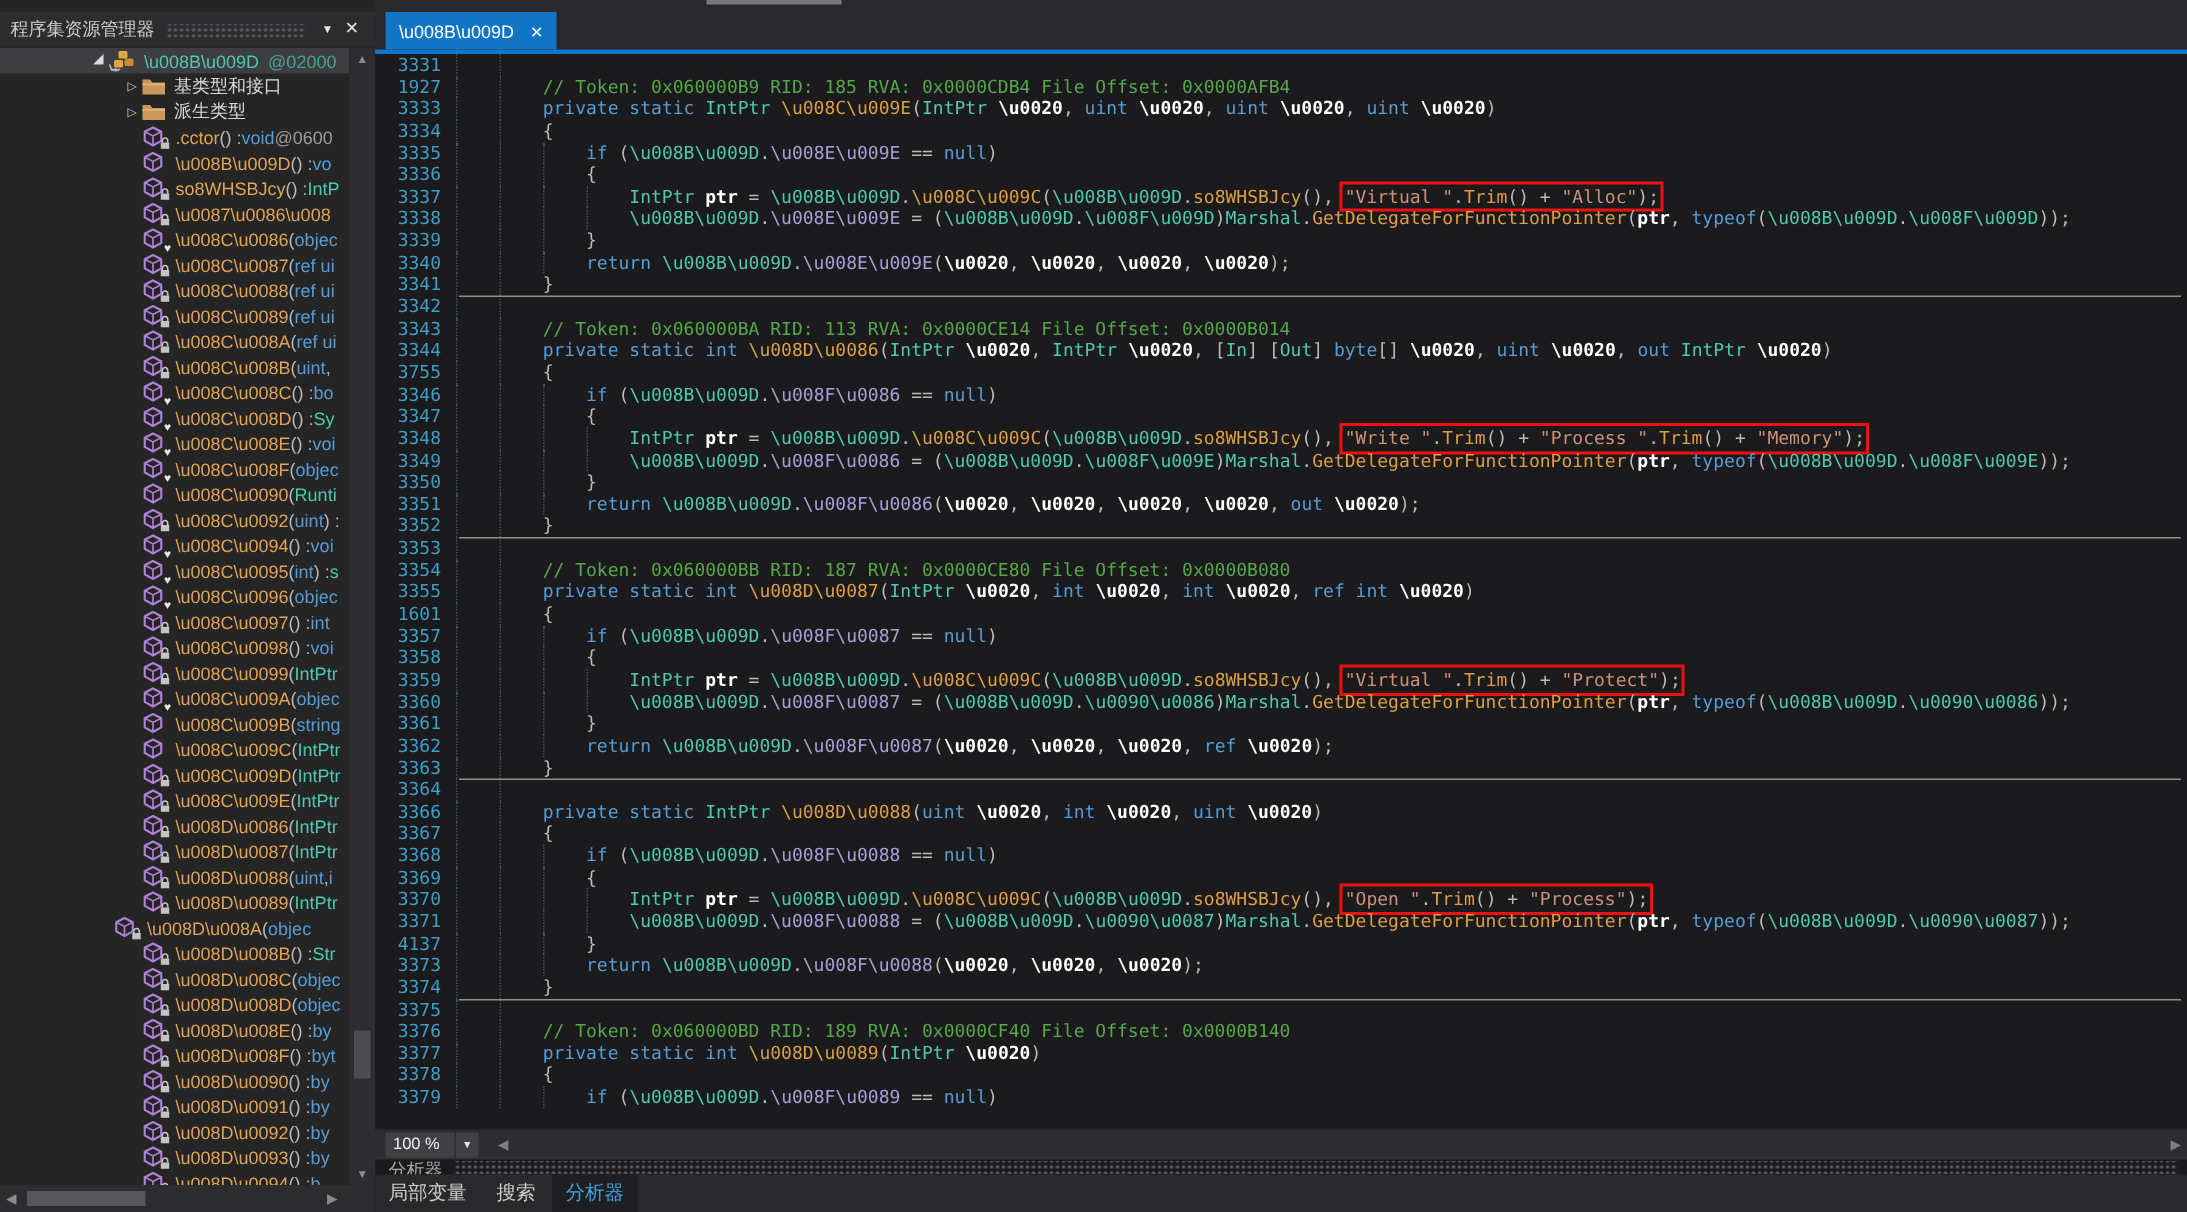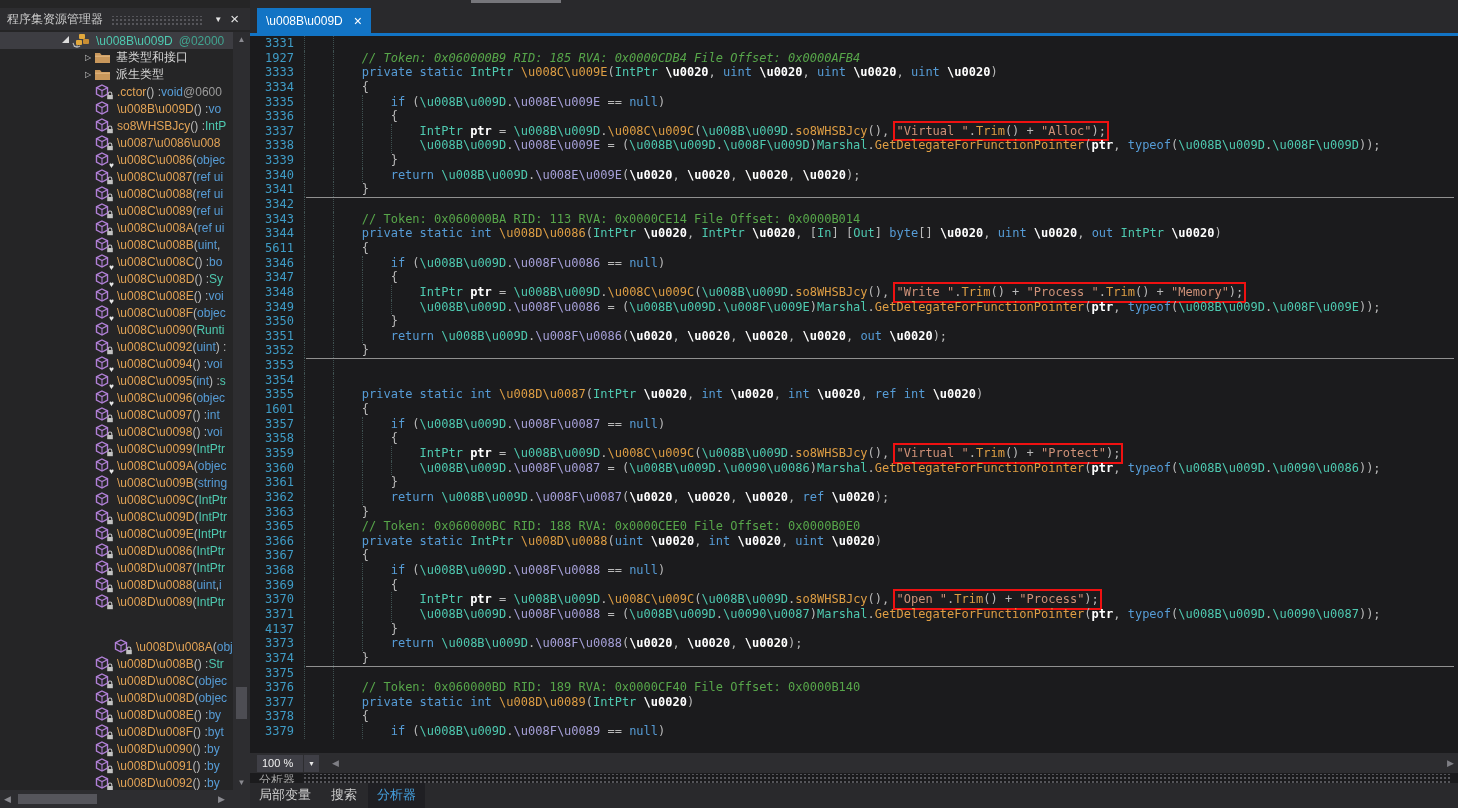--- a/index.html
+++ b/index.html
@@ -534,21 +534,21 @@
             </svg>
             <span style="position: absolute; right: -2px; bottom: -3px; font-size: 8px; line-height: 8px;"><svg width="8" height="9" viewBox="0 0 8 9">
                 <path d="M2.2 4 v-1.2 a1.8 1.8 0 0 1 3.6 0 V4" fill="none" stroke="#C3C3C3" stroke-width="1.1"></path>
                 <rect x="1.2" y="4" width="5.6" height="4.2" fill="#C3C3C3"></rect>
               </svg></span>
           </span>
           <span class="tname">\u008D\u0089</span>
           <span style="color: rgb(185, 185, 185);">(</span>
           <span style="color: rgb(78, 201, 176);">IntPtr</span>
         </div>
-        <div class="trow" style="padding-left: 114px; margin-top: 28px;">
+        <div class="trow" style="padding-left: 76px;">
           <span class="ticon">
             <svg width="14" height="14" viewBox="0 0 14 14" style="position: absolute; left: 0px; top: 0px;">
               <path d="M7 1 L12.5 3.8 L12.5 10 L7 13 L1.5 10 L1.5 3.8 Z" fill="none" stroke="#B180D7" stroke-width="1.4"></path>
               <path d="M1.5 3.8 L7 6.6 L12.5 3.8 M7 6.6 L7 13" fill="none" stroke="#B180D7" stroke-width="1.1"></path>
             </svg>
             <span style="position: absolute; right: -2px; bottom: -3px; font-size: 8px; line-height: 8px;"><svg width="8" height="9" viewBox="0 0 8 9">
                 <path d="M2.2 4 v-1.2 a1.8 1.8 0 0 1 3.6 0 V4" fill="none" stroke="#C3C3C3" stroke-width="1.1"></path>
                 <rect x="1.2" y="4" width="5.6" height="4.2" fill="#C3C3C3"></rect>
               </svg></span>
           </span>
@@ -723,53 +723,53 @@
     <div id="tabbar">
       <div class="tab">
         <span>\u008B\u009D</span>
         <span class="tabx">×</span>
       </div>
     </div>
     <div id="bluestrip"></div>
 
     <div id="editor">
         <div class="crow"><span class="lno">3331</span><span class="cc"><span class="gu"></span><span class="gu"></span></span></div>
-        <div class="crow"><span class="lno">1927</span><span class="cc"><span class="gu"></span><span class="gu"></span><span style="color: rgb(87, 166, 74); font-style: italic;">// Token: 0x060000B9 RID: 185 RVA: 0x0000CDB4 File Offset: 0x0000AFB4</span></span></div>
+        <div class="crow"><span class="lno">1927</span><span class="cc"><span class="gu"></span><span class="gu"></span><span style="color: rgb(87, 166, 74);">// Token: 0x060000B9 RID: 185 RVA: 0x0000CDB4 File Offset: 0x0000AFB4</span></span></div>
         <div class="crow"><span class="lno">3333</span><span class="cc"><span class="gu"></span><span class="gu"></span><span style="color: rgb(86, 156, 214);">private static </span><span style="color: rgb(78, 201, 176);">IntPtr </span><span style="color: rgb(222, 158, 68);">\u008C\u009E</span><span style="color: rgb(185, 185, 185);">(</span><span style="color: rgb(78, 201, 176);">IntPtr </span><span style="color: rgb(255, 255, 255); font-weight: bold;">\u0020</span><span style="color: rgb(185, 185, 185);">, </span><span style="color: rgb(86, 156, 214);">uint </span><span style="color: rgb(255, 255, 255); font-weight: bold;">\u0020</span><span style="color: rgb(185, 185, 185);">, </span><span style="color: rgb(86, 156, 214);">uint </span><span style="color: rgb(255, 255, 255); font-weight: bold;">\u0020</span><span style="color: rgb(185, 185, 185);">, </span><span style="color: rgb(86, 156, 214);">uint </span><span style="color: rgb(255, 255, 255); font-weight: bold;">\u0020</span><span style="color: rgb(185, 185, 185);">)</span></span></div>
         <div class="crow"><span class="lno">3334</span><span class="cc"><span class="gu"></span><span class="gu"></span><span style="color: rgb(185, 185, 185);">{</span></span></div>
         <div class="crow"><span class="lno">3335</span><span class="cc"><span class="gu"></span><span class="gu"></span><span class="gu"></span><span style="color: rgb(86, 156, 214);">if </span><span style="color: rgb(185, 185, 185);">(</span><span style="color: rgb(78, 201, 176);">\u008B\u009D</span><span style="color: rgb(185, 185, 185);">.</span><span style="color: rgb(166, 160, 216);">\u008E\u009E</span><span style="color: rgb(185, 185, 185);"> == </span><span style="color: rgb(86, 156, 214);">null</span><span style="color: rgb(185, 185, 185);">)</span></span></div>
         <div class="crow"><span class="lno">3336</span><span class="cc"><span class="gu"></span><span class="gu"></span><span class="gu"></span><span style="color: rgb(185, 185, 185);">{</span></span></div>
         <div class="crow"><span class="lno">3337</span><span class="cc"><span class="gu"></span><span class="gu"></span><span class="gu"></span><span class="gu"></span><span style="color: rgb(78, 201, 176);">IntPtr </span><span style="color: rgb(255, 255, 255); font-weight: bold;">ptr</span><span style="color: rgb(185, 185, 185);"> = </span><span style="color: rgb(78, 201, 176);">\u008B\u009D</span><span style="color: rgb(185, 185, 185);">.</span><span style="color: rgb(222, 158, 68);">\u008C\u009C</span><span style="color: rgb(185, 185, 185);">(</span><span style="color: rgb(78, 201, 176);">\u008B\u009D</span><span style="color: rgb(185, 185, 185);">.</span><span style="color: rgb(222, 158, 68);">so8WHSBJcy</span><span style="color: rgb(185, 185, 185);">(), </span><span class="redbox"><span style="color: rgb(206, 145, 120);">"Virtual "</span><span style="color: rgb(185, 185, 185);">.</span><span style="color: rgb(222, 158, 68);">Trim</span><span style="color: rgb(185, 185, 185);">() + </span><span style="color: rgb(206, 145, 120);">"Alloc"</span><span style="color: rgb(185, 185, 185);">);</span></span></span></div>
         <div class="crow"><span class="lno">3338</span><span class="cc"><span class="gu"></span><span class="gu"></span><span class="gu"></span><span class="gu"></span><span style="color: rgb(78, 201, 176);">\u008B\u009D</span><span style="color: rgb(185, 185, 185);">.</span><span style="color: rgb(166, 160, 216);">\u008E\u009E</span><span style="color: rgb(185, 185, 185);"> = (</span><span style="color: rgb(78, 201, 176);">\u008B\u009D</span><span style="color: rgb(185, 185, 185);">.</span><span style="color: rgb(78, 201, 176);">\u008F\u009D</span><span style="color: rgb(185, 185, 185);">)</span><span style="color: rgb(78, 201, 176);">Marshal</span><span style="color: rgb(185, 185, 185);">.</span><span style="color: rgb(222, 158, 68);">GetDelegateForFunctionPointer</span><span style="color: rgb(185, 185, 185);">(</span><span style="color: rgb(255, 255, 255); font-weight: bold;">ptr</span><span style="color: rgb(185, 185, 185);">, </span><span style="color: rgb(86, 156, 214);">typeof</span><span style="color: rgb(185, 185, 185);">(</span><span style="color: rgb(78, 201, 176);">\u008B\u009D</span><span style="color: rgb(185, 185, 185);">.</span><span style="color: rgb(78, 201, 176);">\u008F\u009D</span><span style="color: rgb(185, 185, 185);">));</span></span></div>
         <div class="crow"><span class="lno">3339</span><span class="cc"><span class="gu"></span><span class="gu"></span><span class="gu"></span><span style="color: rgb(185, 185, 185);">}</span></span></div>
         <div class="crow"><span class="lno">3340</span><span class="cc"><span class="gu"></span><span class="gu"></span><span class="gu"></span><span style="color: rgb(86, 156, 214);">return </span><span style="color: rgb(78, 201, 176);">\u008B\u009D</span><span style="color: rgb(185, 185, 185);">.</span><span style="color: rgb(166, 160, 216);">\u008E\u009E</span><span style="color: rgb(185, 185, 185);">(</span><span style="color: rgb(255, 255, 255); font-weight: bold;">\u0020</span><span style="color: rgb(185, 185, 185);">, </span><span style="color: rgb(255, 255, 255); font-weight: bold;">\u0020</span><span style="color: rgb(185, 185, 185);">, </span><span style="color: rgb(255, 255, 255); font-weight: bold;">\u0020</span><span style="color: rgb(185, 185, 185);">, </span><span style="color: rgb(255, 255, 255); font-weight: bold;">\u0020</span><span style="color: rgb(185, 185, 185);">);</span></span></div>
         <div class="crow"><span class="lno">3341</span><span class="cc"><span class="gu"></span><span class="gu"></span><span style="color: rgb(185, 185, 185);">}</span></span></div>
         <div class="crow"><span class="lno">3342</span><span class="cc"><span class="gu"></span><span class="gu"></span><span class="sepline"></span></span></div>
         <div class="crow"><span class="lno">3343</span><span class="cc"><span class="gu"></span><span class="gu"></span><span style="color: rgb(87, 166, 74);">// Token: 0x060000BA RID: 113 RVA: 0x0000CE14 File Offset: 0x0000B014</span></span></div>
         <div class="crow"><span class="lno">3344</span><span class="cc"><span class="gu"></span><span class="gu"></span><span style="color: rgb(86, 156, 214);">private static int </span><span style="color: rgb(222, 158, 68);">\u008D\u0086</span><span style="color: rgb(185, 185, 185);">(</span><span style="color: rgb(78, 201, 176);">IntPtr </span><span style="color: rgb(255, 255, 255); font-weight: bold;">\u0020</span><span style="color: rgb(185, 185, 185);">, </span><span style="color: rgb(78, 201, 176);">IntPtr </span><span style="color: rgb(255, 255, 255); font-weight: bold;">\u0020</span><span style="color: rgb(185, 185, 185);">, [</span><span style="color: rgb(78, 201, 176);">In</span><span style="color: rgb(185, 185, 185);">] [</span><span style="color: rgb(78, 201, 176);">Out</span><span style="color: rgb(185, 185, 185);">] </span><span style="color: rgb(86, 156, 214);">byte</span><span style="color: rgb(185, 185, 185);">[] </span><span style="color: rgb(255, 255, 255); font-weight: bold;">\u0020</span><span style="color: rgb(185, 185, 185);">, </span><span style="color: rgb(86, 156, 214);">uint </span><span style="color: rgb(255, 255, 255); font-weight: bold;">\u0020</span><span style="color: rgb(185, 185, 185);">, </span><span style="color: rgb(86, 156, 214);">out </span><span style="color: rgb(78, 201, 176);">IntPtr </span><span style="color: rgb(255, 255, 255); font-weight: bold;">\u0020</span><span style="color: rgb(185, 185, 185);">)</span></span></div>
-        <div class="crow"><span class="lno">5611</span><span class="cc"><span class="gu"></span><span class="gu"></span><span style="color: rgb(185, 185, 185);">{</span></span></div>
+        <div class="crow"><span class="lno">3755</span><span class="cc"><span class="gu"></span><span class="gu"></span><span style="color: rgb(185, 185, 185);">{</span></span></div>
         <div class="crow"><span class="lno">3346</span><span class="cc"><span class="gu"></span><span class="gu"></span><span class="gu"></span><span style="color: rgb(86, 156, 214);">if </span><span style="color: rgb(185, 185, 185);">(</span><span style="color: rgb(78, 201, 176);">\u008B\u009D</span><span style="color: rgb(185, 185, 185);">.</span><span style="color: rgb(166, 160, 216);">\u008F\u0086</span><span style="color: rgb(185, 185, 185);"> == </span><span style="color: rgb(86, 156, 214);">null</span><span style="color: rgb(185, 185, 185);">)</span></span></div>
         <div class="crow"><span class="lno">3347</span><span class="cc"><span class="gu"></span><span class="gu"></span><span class="gu"></span><span style="color: rgb(185, 185, 185);">{</span></span></div>
         <div class="crow"><span class="lno">3348</span><span class="cc"><span class="gu"></span><span class="gu"></span><span class="gu"></span><span class="gu"></span><span style="color: rgb(78, 201, 176);">IntPtr </span><span style="color: rgb(255, 255, 255); font-weight: bold;">ptr</span><span style="color: rgb(185, 185, 185);"> = </span><span style="color: rgb(78, 201, 176);">\u008B\u009D</span><span style="color: rgb(185, 185, 185);">.</span><span style="color: rgb(222, 158, 68);">\u008C\u009C</span><span style="color: rgb(185, 185, 185);">(</span><span style="color: rgb(78, 201, 176);">\u008B\u009D</span><span style="color: rgb(185, 185, 185);">.</span><span style="color: rgb(222, 158, 68);">so8WHSBJcy</span><span style="color: rgb(185, 185, 185);">(), </span><span class="redbox"><span style="color: rgb(206, 145, 120);">"Write "</span><span style="color: rgb(185, 185, 185);">.</span><span style="color: rgb(222, 158, 68);">Trim</span><span style="color: rgb(185, 185, 185);">() + </span><span style="color: rgb(206, 145, 120);">"Process "</span><span style="color: rgb(185, 185, 185);">.</span><span style="color: rgb(222, 158, 68);">Trim</span><span style="color: rgb(185, 185, 185);">() + </span><span style="color: rgb(206, 145, 120);">"Memory"</span><span style="color: rgb(185, 185, 185);">);</span></span></span></div>
         <div class="crow"><span class="lno">3349</span><span class="cc"><span class="gu"></span><span class="gu"></span><span class="gu"></span><span class="gu"></span><span style="color: rgb(78, 201, 176);">\u008B\u009D</span><span style="color: rgb(185, 185, 185);">.</span><span style="color: rgb(166, 160, 216);">\u008F\u0086</span><span style="color: rgb(185, 185, 185);"> = (</span><span style="color: rgb(78, 201, 176);">\u008B\u009D</span><span style="color: rgb(185, 185, 185);">.</span><span style="color: rgb(78, 201, 176);">\u008F\u009E</span><span style="color: rgb(185, 185, 185);">)</span><span style="color: rgb(78, 201, 176);">Marshal</span><span style="color: rgb(185, 185, 185);">.</span><span style="color: rgb(222, 158, 68);">GetDelegateForFunctionPointer</span><span style="color: rgb(185, 185, 185);">(</span><span style="color: rgb(255, 255, 255); font-weight: bold;">ptr</span><span style="color: rgb(185, 185, 185);">, </span><span style="color: rgb(86, 156, 214);">typeof</span><span style="color: rgb(185, 185, 185);">(</span><span style="color: rgb(78, 201, 176);">\u008B\u009D</span><span style="color: rgb(185, 185, 185);">.</span><span style="color: rgb(78, 201, 176);">\u008F\u009E</span><span style="color: rgb(185, 185, 185);">));</span></span></div>
         <div class="crow"><span class="lno">3350</span><span class="cc"><span class="gu"></span><span class="gu"></span><span class="gu"></span><span style="color: rgb(185, 185, 185);">}</span></span></div>
         <div class="crow"><span class="lno">3351</span><span class="cc"><span class="gu"></span><span class="gu"></span><span class="gu"></span><span style="color: rgb(86, 156, 214);">return </span><span style="color: rgb(78, 201, 176);">\u008B\u009D</span><span style="color: rgb(185, 185, 185);">.</span><span style="color: rgb(166, 160, 216);">\u008F\u0086</span><span style="color: rgb(185, 185, 185);">(</span><span style="color: rgb(255, 255, 255); font-weight: bold;">\u0020</span><span style="color: rgb(185, 185, 185);">, </span><span style="color: rgb(255, 255, 255); font-weight: bold;">\u0020</span><span style="color: rgb(185, 185, 185);">, </span><span style="color: rgb(255, 255, 255); font-weight: bold;">\u0020</span><span style="color: rgb(185, 185, 185);">, </span><span style="color: rgb(255, 255, 255); font-weight: bold;">\u0020</span><span style="color: rgb(185, 185, 185);">, </span><span style="color: rgb(86, 156, 214);">out </span><span style="color: rgb(255, 255, 255); font-weight: bold;">\u0020</span><span style="color: rgb(185, 185, 185);">);</span></span></div>
         <div class="crow"><span class="lno">3352</span><span class="cc"><span class="gu"></span><span class="gu"></span><span style="color: rgb(185, 185, 185);">}</span></span></div>
         <div class="crow"><span class="lno">3353</span><span class="cc"><span class="gu"></span><span class="gu"></span><span class="sepline"></span></span></div>
-        <div class="crow"><span class="lno">3354</span><span class="cc"><span class="gu"></span><span class="gu"></span></span></div>
+        <div class="crow"><span class="lno">3354</span><span class="cc"><span class="gu"></span><span class="gu"></span><span style="color: rgb(87, 166, 74);">// Token: 0x060000BB RID: 187 RVA: 0x0000CE80 File Offset: 0x0000B080</span></span></div>
         <div class="crow"><span class="lno">3355</span><span class="cc"><span class="gu"></span><span class="gu"></span><span style="color: rgb(86, 156, 214);">private static int </span><span style="color: rgb(222, 158, 68);">\u008D\u0087</span><span style="color: rgb(185, 185, 185);">(</span><span style="color: rgb(78, 201, 176);">IntPtr </span><span style="color: rgb(255, 255, 255); font-weight: bold;">\u0020</span><span style="color: rgb(185, 185, 185);">, </span><span style="color: rgb(86, 156, 214);">int </span><span style="color: rgb(255, 255, 255); font-weight: bold;">\u0020</span><span style="color: rgb(185, 185, 185);">, </span><span style="color: rgb(86, 156, 214);">int </span><span style="color: rgb(255, 255, 255); font-weight: bold;">\u0020</span><span style="color: rgb(185, 185, 185);">, </span><span style="color: rgb(86, 156, 214);">ref int </span><span style="color: rgb(255, 255, 255); font-weight: bold;">\u0020</span><span style="color: rgb(185, 185, 185);">)</span></span></div>
         <div class="crow"><span class="lno">1601</span><span class="cc"><span class="gu"></span><span class="gu"></span><span style="color: rgb(185, 185, 185);">{</span></span></div>
         <div class="crow"><span class="lno">3357</span><span class="cc"><span class="gu"></span><span class="gu"></span><span class="gu"></span><span style="color: rgb(86, 156, 214);">if </span><span style="color: rgb(185, 185, 185);">(</span><span style="color: rgb(78, 201, 176);">\u008B\u009D</span><span style="color: rgb(185, 185, 185);">.</span><span style="color: rgb(166, 160, 216);">\u008F\u0087</span><span style="color: rgb(185, 185, 185);"> == </span><span style="color: rgb(86, 156, 214);">null</span><span style="color: rgb(185, 185, 185);">)</span></span></div>
         <div class="crow"><span class="lno">3358</span><span class="cc"><span class="gu"></span><span class="gu"></span><span class="gu"></span><span style="color: rgb(185, 185, 185);">{</span></span></div>
         <div class="crow"><span class="lno">3359</span><span class="cc"><span class="gu"></span><span class="gu"></span><span class="gu"></span><span class="gu"></span><span style="color: rgb(78, 201, 176);">IntPtr </span><span style="color: rgb(255, 255, 255); font-weight: bold;">ptr</span><span style="color: rgb(185, 185, 185);"> = </span><span style="color: rgb(78, 201, 176);">\u008B\u009D</span><span style="color: rgb(185, 185, 185);">.</span><span style="color: rgb(222, 158, 68);">\u008C\u009C</span><span style="color: rgb(185, 185, 185);">(</span><span style="color: rgb(78, 201, 176);">\u008B\u009D</span><span style="color: rgb(185, 185, 185);">.</span><span style="color: rgb(222, 158, 68);">so8WHSBJcy</span><span style="color: rgb(185, 185, 185);">(), </span><span class="redbox"><span style="color: rgb(206, 145, 120);">"Virtual "</span><span style="color: rgb(185, 185, 185);">.</span><span style="color: rgb(222, 158, 68);">Trim</span><span style="color: rgb(185, 185, 185);">() + </span><span style="color: rgb(206, 145, 120);">"Protect"</span><span style="color: rgb(185, 185, 185);">);</span></span></span></div>
         <div class="crow"><span class="lno">3360</span><span class="cc"><span class="gu"></span><span class="gu"></span><span class="gu"></span><span class="gu"></span><span style="color: rgb(78, 201, 176);">\u008B\u009D</span><span style="color: rgb(185, 185, 185);">.</span><span style="color: rgb(166, 160, 216);">\u008F\u0087</span><span style="color: rgb(185, 185, 185);"> = (</span><span style="color: rgb(78, 201, 176);">\u008B\u009D</span><span style="color: rgb(185, 185, 185);">.</span><span style="color: rgb(78, 201, 176);">\u0090\u0086</span><span style="color: rgb(185, 185, 185);">)</span><span style="color: rgb(78, 201, 176);">Marshal</span><span style="color: rgb(185, 185, 185);">.</span><span style="color: rgb(222, 158, 68);">GetDelegateForFunctionPointer</span><span style="color: rgb(185, 185, 185);">(</span><span style="color: rgb(255, 255, 255); font-weight: bold;">ptr</span><span style="color: rgb(185, 185, 185);">, </span><span style="color: rgb(86, 156, 214);">typeof</span><span style="color: rgb(185, 185, 185);">(</span><span style="color: rgb(78, 201, 176);">\u008B\u009D</span><span style="color: rgb(185, 185, 185);">.</span><span style="color: rgb(78, 201, 176);">\u0090\u0086</span><span style="color: rgb(185, 185, 185);">));</span></span></div>
         <div class="crow"><span class="lno">3361</span><span class="cc"><span class="gu"></span><span class="gu"></span><span class="gu"></span><span style="color: rgb(185, 185, 185);">}</span></span></div>
         <div class="crow"><span class="lno">3362</span><span class="cc"><span class="gu"></span><span class="gu"></span><span class="gu"></span><span style="color: rgb(86, 156, 214);">return </span><span style="color: rgb(78, 201, 176);">\u008B\u009D</span><span style="color: rgb(185, 185, 185);">.</span><span style="color: rgb(166, 160, 216);">\u008F\u0087</span><span style="color: rgb(185, 185, 185);">(</span><span style="color: rgb(255, 255, 255); font-weight: bold;">\u0020</span><span style="color: rgb(185, 185, 185);">, </span><span style="color: rgb(255, 255, 255); font-weight: bold;">\u0020</span><span style="color: rgb(185, 185, 185);">, </span><span style="color: rgb(255, 255, 255); font-weight: bold;">\u0020</span><span style="color: rgb(185, 185, 185);">, </span><span style="color: rgb(86, 156, 214);">ref </span><span style="color: rgb(255, 255, 255); font-weight: bold;">\u0020</span><span style="color: rgb(185, 185, 185);">);</span></span></div>
         <div class="crow"><span class="lno">3363</span><span class="cc"><span class="gu"></span><span class="gu"></span><span style="color: rgb(185, 185, 185);">}</span></span></div>
-        <div class="crow"><span class="lno">3365</span><span class="cc"><span class="gu"></span><span class="gu"></span><span style="color: rgb(87, 166, 74);">// Token: 0x060000BC RID: 188 RVA: 0x0000CEE0 File Offset: 0x0000B0E0</span></span></div>
+        <div class="crow"><span class="lno">3364</span><span class="cc"><span class="gu"></span><span class="gu"></span><span class="sepline"></span></span></div>
         <div class="crow"><span class="lno">3366</span><span class="cc"><span class="gu"></span><span class="gu"></span><span style="color: rgb(86, 156, 214);">private static </span><span style="color: rgb(78, 201, 176);">IntPtr </span><span style="color: rgb(222, 158, 68);">\u008D\u0088</span><span style="color: rgb(185, 185, 185);">(</span><span style="color: rgb(86, 156, 214);">uint </span><span style="color: rgb(255, 255, 255); font-weight: bold;">\u0020</span><span style="color: rgb(185, 185, 185);">, </span><span style="color: rgb(86, 156, 214);">int </span><span style="color: rgb(255, 255, 255); font-weight: bold;">\u0020</span><span style="color: rgb(185, 185, 185);">, </span><span style="color: rgb(86, 156, 214);">uint </span><span style="color: rgb(255, 255, 255); font-weight: bold;">\u0020</span><span style="color: rgb(185, 185, 185);">)</span></span></div>
         <div class="crow"><span class="lno">3367</span><span class="cc"><span class="gu"></span><span class="gu"></span><span style="color: rgb(185, 185, 185);">{</span></span></div>
         <div class="crow"><span class="lno">3368</span><span class="cc"><span class="gu"></span><span class="gu"></span><span class="gu"></span><span style="color: rgb(86, 156, 214);">if </span><span style="color: rgb(185, 185, 185);">(</span><span style="color: rgb(78, 201, 176);">\u008B\u009D</span><span style="color: rgb(185, 185, 185);">.</span><span style="color: rgb(166, 160, 216);">\u008F\u0088</span><span style="color: rgb(185, 185, 185);"> == </span><span style="color: rgb(86, 156, 214);">null</span><span style="color: rgb(185, 185, 185);">)</span></span></div>
         <div class="crow"><span class="lno">3369</span><span class="cc"><span class="gu"></span><span class="gu"></span><span class="gu"></span><span style="color: rgb(185, 185, 185);">{</span></span></div>
         <div class="crow"><span class="lno">3370</span><span class="cc"><span class="gu"></span><span class="gu"></span><span class="gu"></span><span class="gu"></span><span style="color: rgb(78, 201, 176);">IntPtr </span><span style="color: rgb(255, 255, 255); font-weight: bold;">ptr</span><span style="color: rgb(185, 185, 185);"> = </span><span style="color: rgb(78, 201, 176);">\u008B\u009D</span><span style="color: rgb(185, 185, 185);">.</span><span style="color: rgb(222, 158, 68);">\u008C\u009C</span><span style="color: rgb(185, 185, 185);">(</span><span style="color: rgb(78, 201, 176);">\u008B\u009D</span><span style="color: rgb(185, 185, 185);">.</span><span style="color: rgb(222, 158, 68);">so8WHSBJcy</span><span style="color: rgb(185, 185, 185);">(), </span><span class="redbox"><span style="color: rgb(206, 145, 120);">"Open "</span><span style="color: rgb(185, 185, 185);">.</span><span style="color: rgb(222, 158, 68);">Trim</span><span style="color: rgb(185, 185, 185);">() + </span><span style="color: rgb(206, 145, 120);">"Process"</span><span style="color: rgb(185, 185, 185);">);</span></span></span></div>
         <div class="crow"><span class="lno">3371</span><span class="cc"><span class="gu"></span><span class="gu"></span><span class="gu"></span><span class="gu"></span><span style="color: rgb(78, 201, 176);">\u008B\u009D</span><span style="color: rgb(185, 185, 185);">.</span><span style="color: rgb(166, 160, 216);">\u008F\u0088</span><span style="color: rgb(185, 185, 185);"> = (</span><span style="color: rgb(78, 201, 176);">\u008B\u009D</span><span style="color: rgb(185, 185, 185);">.</span><span style="color: rgb(78, 201, 176);">\u0090\u0087</span><span style="color: rgb(185, 185, 185);">)</span><span style="color: rgb(78, 201, 176);">Marshal</span><span style="color: rgb(185, 185, 185);">.</span><span style="color: rgb(222, 158, 68);">GetDelegateForFunctionPointer</span><span style="color: rgb(185, 185, 185);">(</span><span style="color: rgb(255, 255, 255); font-weight: bold;">ptr</span><span style="color: rgb(185, 185, 185);">, </span><span style="color: rgb(86, 156, 214);">typeof</span><span style="color: rgb(185, 185, 185);">(</span><span style="color: rgb(78, 201, 176);">\u008B\u009D</span><span style="color: rgb(185, 185, 185);">.</span><span style="color: rgb(78, 201, 176);">\u0090\u0087</span><span style="color: rgb(185, 185, 185);">));</span></span></div>
         <div class="crow"><span class="lno">4137</span><span class="cc"><span class="gu"></span><span class="gu"></span><span class="gu"></span><span style="color: rgb(185, 185, 185);">}</span></span></div>
         <div class="crow"><span class="lno">3373</span><span class="cc"><span class="gu"></span><span class="gu"></span><span class="gu"></span><span style="color: rgb(86, 156, 214);">return </span><span style="color: rgb(78, 201, 176);">\u008B\u009D</span><span style="color: rgb(185, 185, 185);">.</span><span style="color: rgb(166, 160, 216);">\u008F\u0088</span><span style="color: rgb(185, 185, 185);">(</span><span style="color: rgb(255, 255, 255); font-weight: bold;">\u0020</span><span style="color: rgb(185, 185, 185);">, </span><span style="color: rgb(255, 255, 255); font-weight: bold;">\u0020</span><span style="color: rgb(185, 185, 185);">, </span><span style="color: rgb(255, 255, 255); font-weight: bold;">\u0020</span><span style="color: rgb(185, 185, 185);">);</span></span></div>
         <div class="crow"><span class="lno">3374</span><span class="cc"><span class="gu"></span><span class="gu"></span><span style="color: rgb(185, 185, 185);">}</span></span></div>
         <div class="crow"><span class="lno">3375</span><span class="cc"><span class="gu"></span><span class="gu"></span><span class="sepline"></span></span></div>

